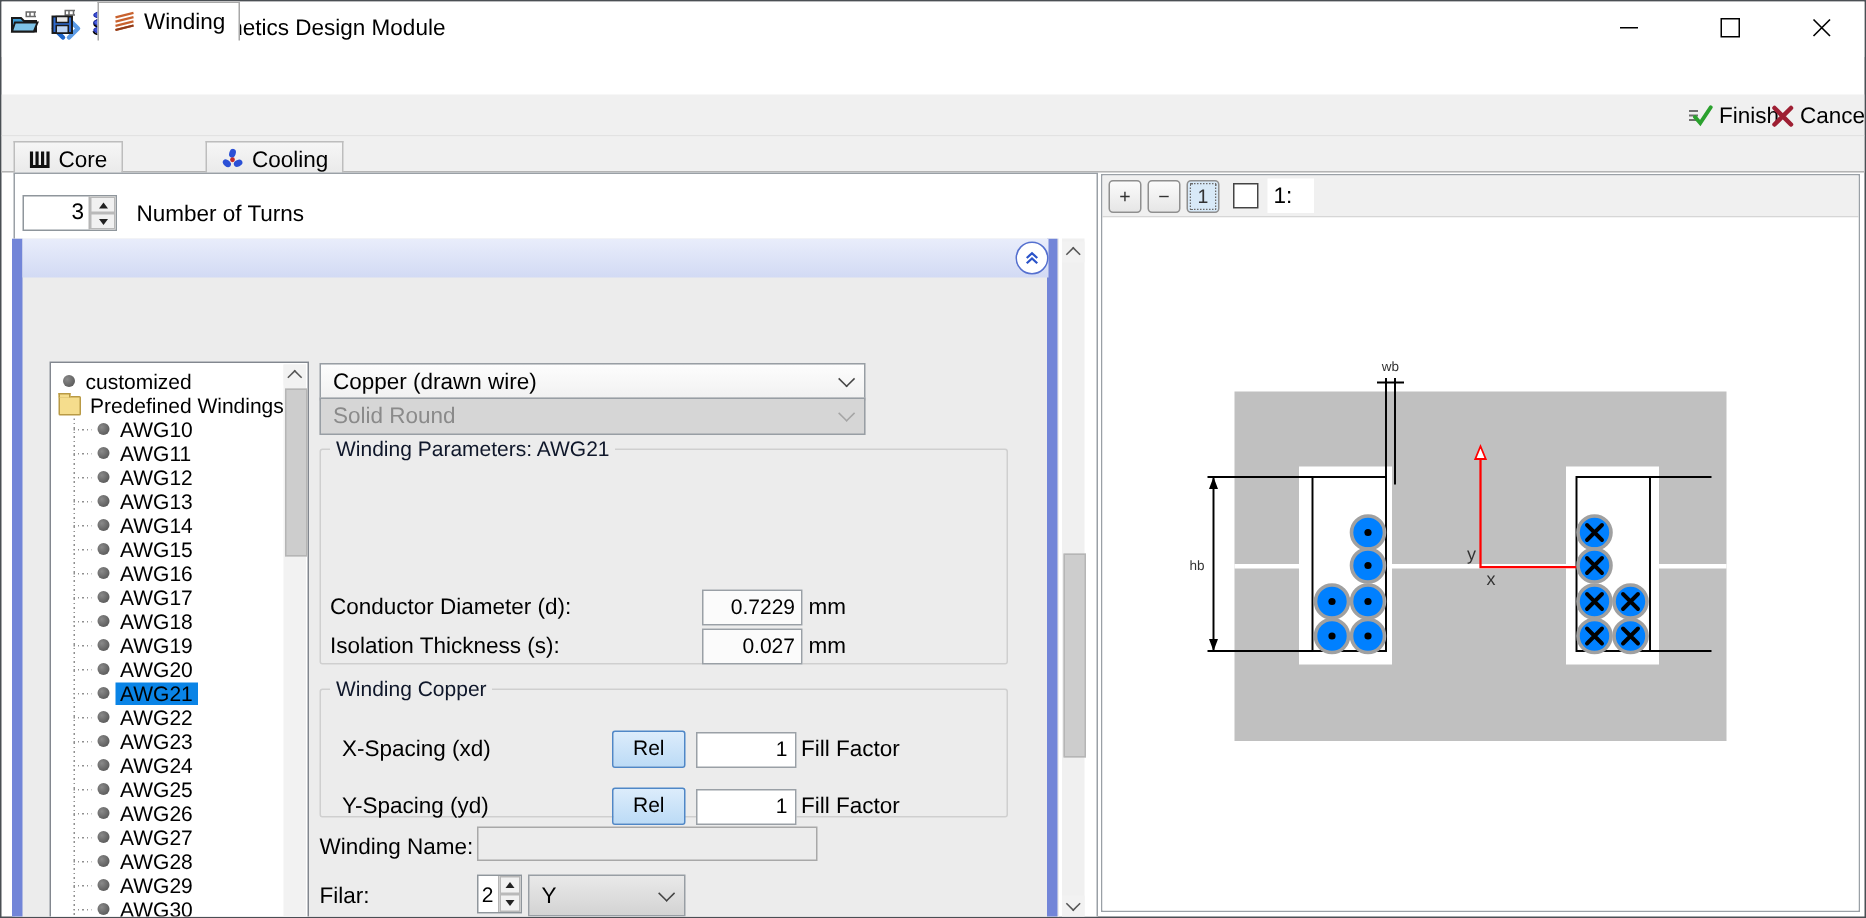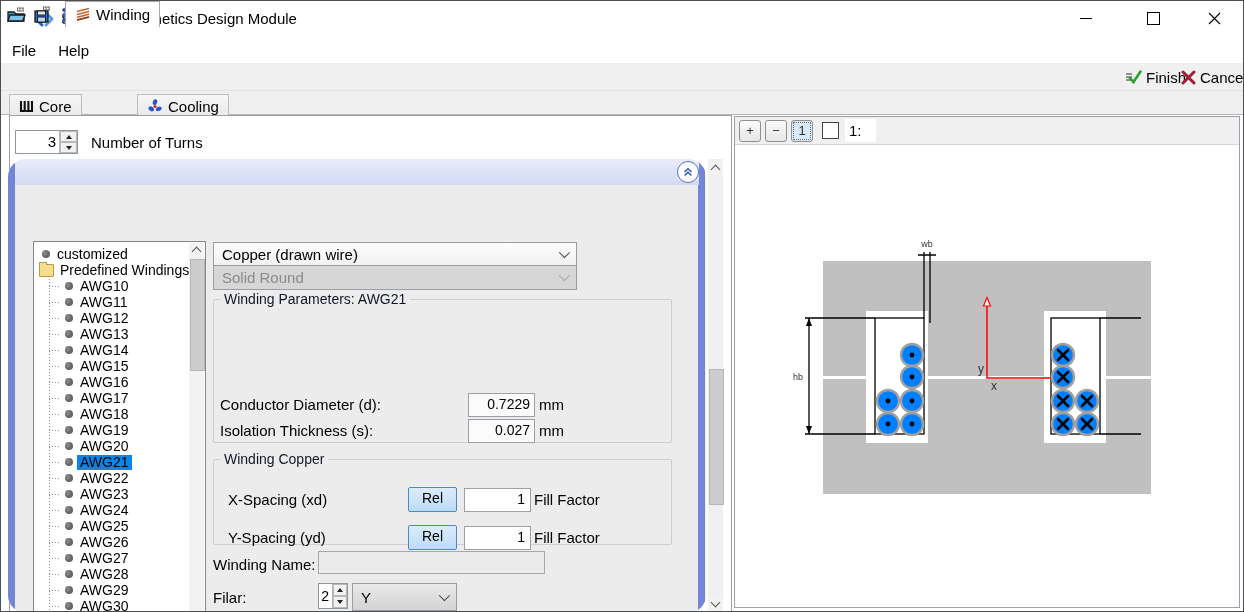--- a/index.html
+++ b/index.html
@@ -34,21 +34,21 @@
   
   .left-pane{left:8px;top:114px;width:723px;height:498px;background:#fff;border:1px solid #9aa0a6;}
   .spinbox{border:1px solid #8f969c;background:#fff;display:flex;}
   .spin-val{flex:1;text-align:right;padding-right:3px;line-height:22px;font-size:15px;}
   .spin-col{width:17px;display:flex;flex-direction:column;border-left:1px solid #b5b5b5;}
   .spin-col>div{flex:1;background:#f1f1f1;border:1px solid #b9b9b9;display:flex;align-items:center;justify-content:center;}
   .tri-up{width:0;height:0;border-left:3.5px solid transparent;border-right:3.5px solid transparent;border-bottom:4.5px solid #222;}
   .tri-dn{width:0;height:0;border-left:3.5px solid transparent;border-right:3.5px solid transparent;border-top:4.5px solid #222;}
 
   
-  .inner-panel{left:7px;top:158px;width:698px;height:454px;background:#ececec;overflow:hidden;border-radius:18px;}
+  .inner-panel{left:7px;top:158px;width:698px;height:454px;background:#ececec;overflow:hidden;}
   .bar-blue{top:0;width:7px;height:100%;background:#7285d8;}
   .panel-head{left:7px;top:0;width:684px;height:26px;background:linear-gradient(#e9edfb,#d2daf4);}
   .collapse-btn{left:662px;top:2px;width:22px;height:22px;border-radius:50%;background:#fff;border:1px solid #5570cf;
     display:flex;align-items:center;justify-content:center;}
 
   
   .tree{left:25px;top:82px;width:173px;height:408px;background:#fff;border:1px solid #82878f;}
   .tree-body{position:absolute;left:1px;top:1px;width:155px;height:404px;overflow:hidden;padding-top:3px;}
   .tree-vline{position:absolute;left:14px;top:36px;width:1px;height:370px;
      background-image:repeating-linear-gradient(#909090 0 1px,transparent 1px 3px);}
@@ -121,24 +121,20 @@
     <div class="abs winbtn" style="left:1129px">
         <div class="glyph-max"></div>
       </div>
     <div class="abs winbtn" style="left:1190px">
       <svg width="13" height="13" viewBox="0 0 13 13">
           <path d="M1 1 L12 12 M12 1 L1 12" stroke="#000" stroke-width="1.1"></path>
         </svg>
     </div>
   </div>
 
-  <div class="abs menubar">
-    <span class="menu-item">File</span>
-    <span class="menu-item">Help</span>
-  </div>
 
   <div class="abs toolbar"></div>
   <div class="abs tbtn" style="left:4px">
     <svg width="20" height="18" viewBox="0 0 20 18">
       <path d="M10 2 h7 M10 5 h7 M10.5 2 v3 M13 2 v3 M16 2 v3" stroke="#6a6a6a" stroke-width="1"></path>
       <path d="M1 6 h6 l2 2 h8 v7 h-16 z" fill="#3d9ad1" stroke="#1a1a1a" stroke-width="1.3"></path>
       <path d="M3 9 h15 l-2.5 6 h-14.5 z" fill="#7ec3e8" stroke="#1a1a1a" stroke-width="1.3"></path>
     </svg>
   </div>
   <div class="abs tbtn" style="left:30px">

